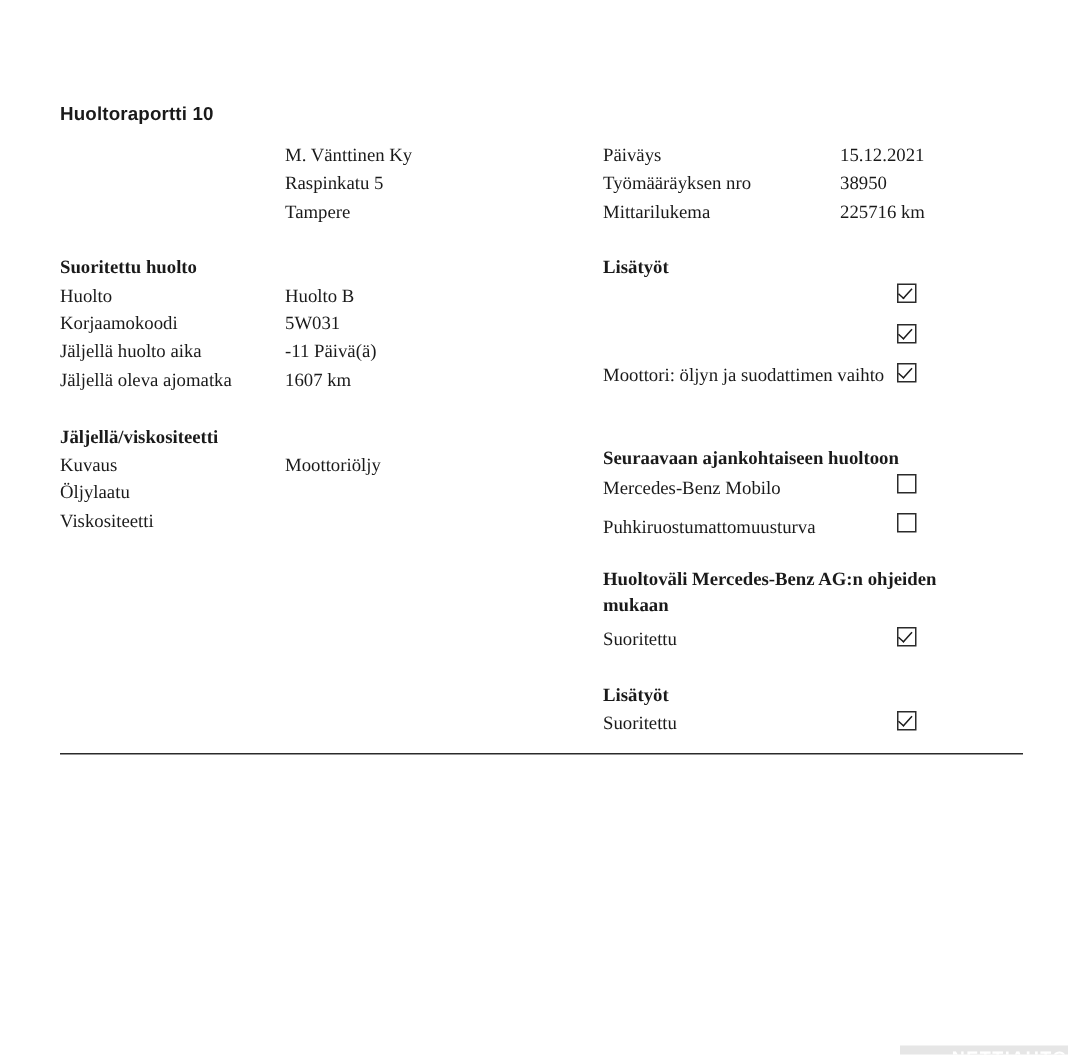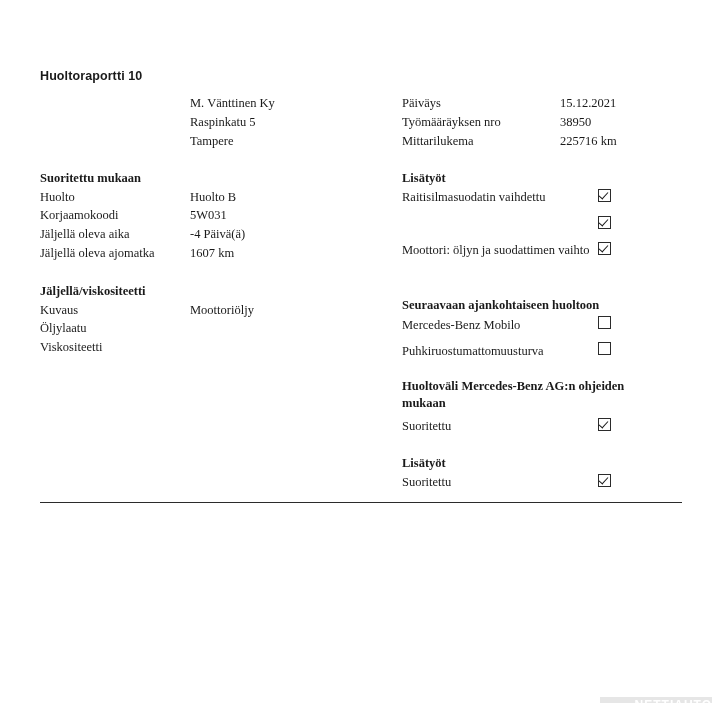--- a/index.html
+++ b/index.html
@@ -106,41 +106,40 @@
   <div class="cell col-left-value" style="top:89px;">Raspinkatu 5</div>
   <div class="cell col-left-value" style="top:108px;">Tampere</div>
 
   <div class="cell col-right-label" style="top:70px;">Päiväys</div>
   <div class="cell col-right-value" style="top:70px;">15.12.2021</div>
   <div class="cell col-right-label" style="top:89px;">Työmääräyksen nro</div>
   <div class="cell col-right-value" style="top:89px;">38950</div>
   <div class="cell col-right-label" style="top:108px;">Mittarilukema</div>
   <div class="cell col-right-value" style="top:108px;">225716 km</div>
 
-  <div class="cell col-left-label bold" style="top:145px;">Suoritettu mukaan</div>
+  <div class="cell col-left-label bold" style="top:145px;">Suoritettu huolto</div>
   <div class="cell col-left-label" style="top:164px;">Huolto</div>
   <div class="cell col-left-value" style="top:164px;">Huolto B</div>
   <div class="cell col-left-label" style="top:182px;">Korjaamokoodi</div>
   <div class="cell col-left-value" style="top:182px;">5W031</div>
-  <div class="cell col-left-label" style="top:201px;">Jäljellä oleva aika</div>
-  <div class="cell col-left-value" style="top:201px;">-4 Päivä(ä)</div>
+  <div class="cell col-left-label" style="top:201px;">Jäljellä huolto aika</div>
+  <div class="cell col-left-value" style="top:201px;">-11 Päivä(ä)</div>
   <div class="cell col-left-label" style="top:220px;">Jäljellä oleva ajomatka</div>
   <div class="cell col-left-value" style="top:220px;">1607 km</div>
 
   <div class="cell col-left-label bold" style="top:258px;">Jäljellä/viskositeetti</div>
   <div class="cell col-left-label" style="top:277px;">Kuvaus</div>
   <div class="cell col-left-value" style="top:277px;">Moottoriöljy</div>
   <div class="cell col-left-label" style="top:295px;">Öljylaatu</div>
   <div class="cell col-left-value" style="top:295px;"></div>
   <div class="cell col-left-label" style="top:314px;">Viskositeetti</div>
   <div class="cell col-left-value" style="top:314px;"></div>
 
   <div class="cell col-right-label bold" style="top:145px;">Lisätyöt</div>
 
-  <div class="cell col-right-label" style="top:164px;">Raitisilmasuodatin vaihdettu</div>
   <div class="checkbox checked" style="left:598px; top:165px;"></div>
 
   <div class="checkbox checked" style="left:598px; top:192px;"></div>
 
   <div class="cell col-right-label" style="top:217px; width:190px; white-space:normal;">Moottori: öljyn ja suodattimen vaihto</div>
   <div class="checkbox checked" style="left:598px; top:218px;"></div>
 
   <div class="cell col-right-label bold" style="top:272px;">Seuraavaan ajankohtaiseen huoltoon</div>
 
   <div class="cell col-right-label" style="top:292px;">Mercedes-Benz Mobilo</div>

